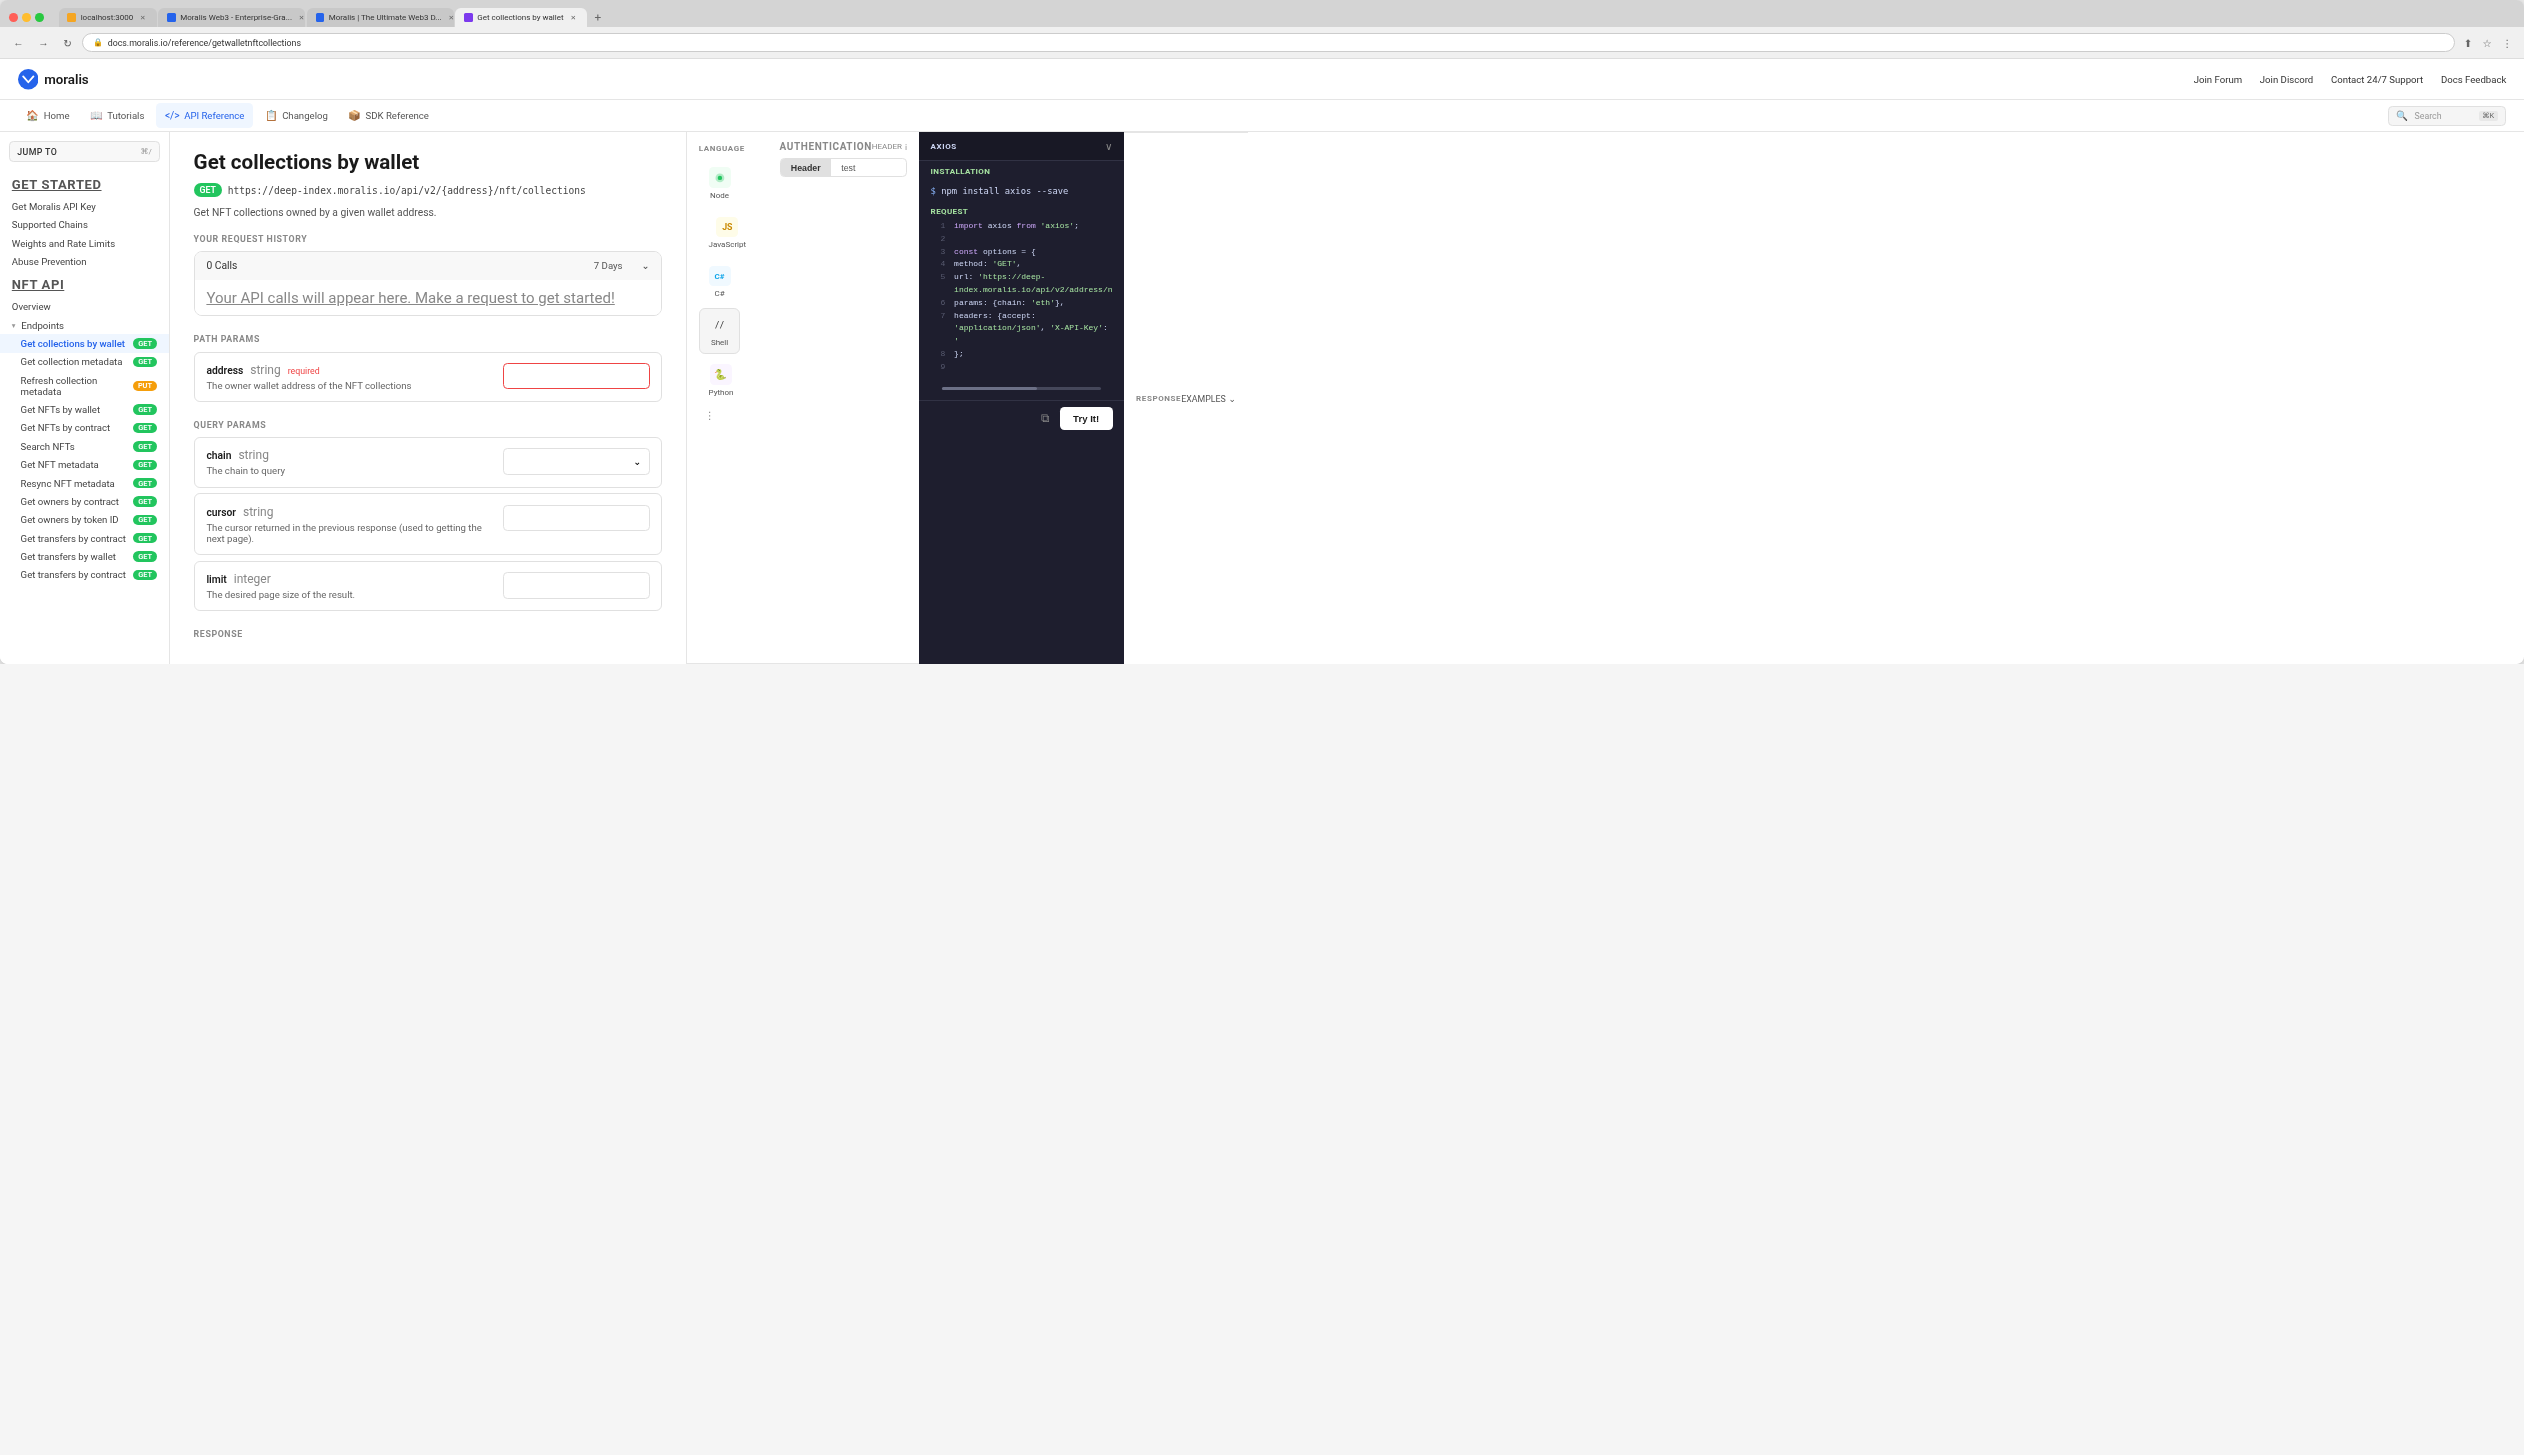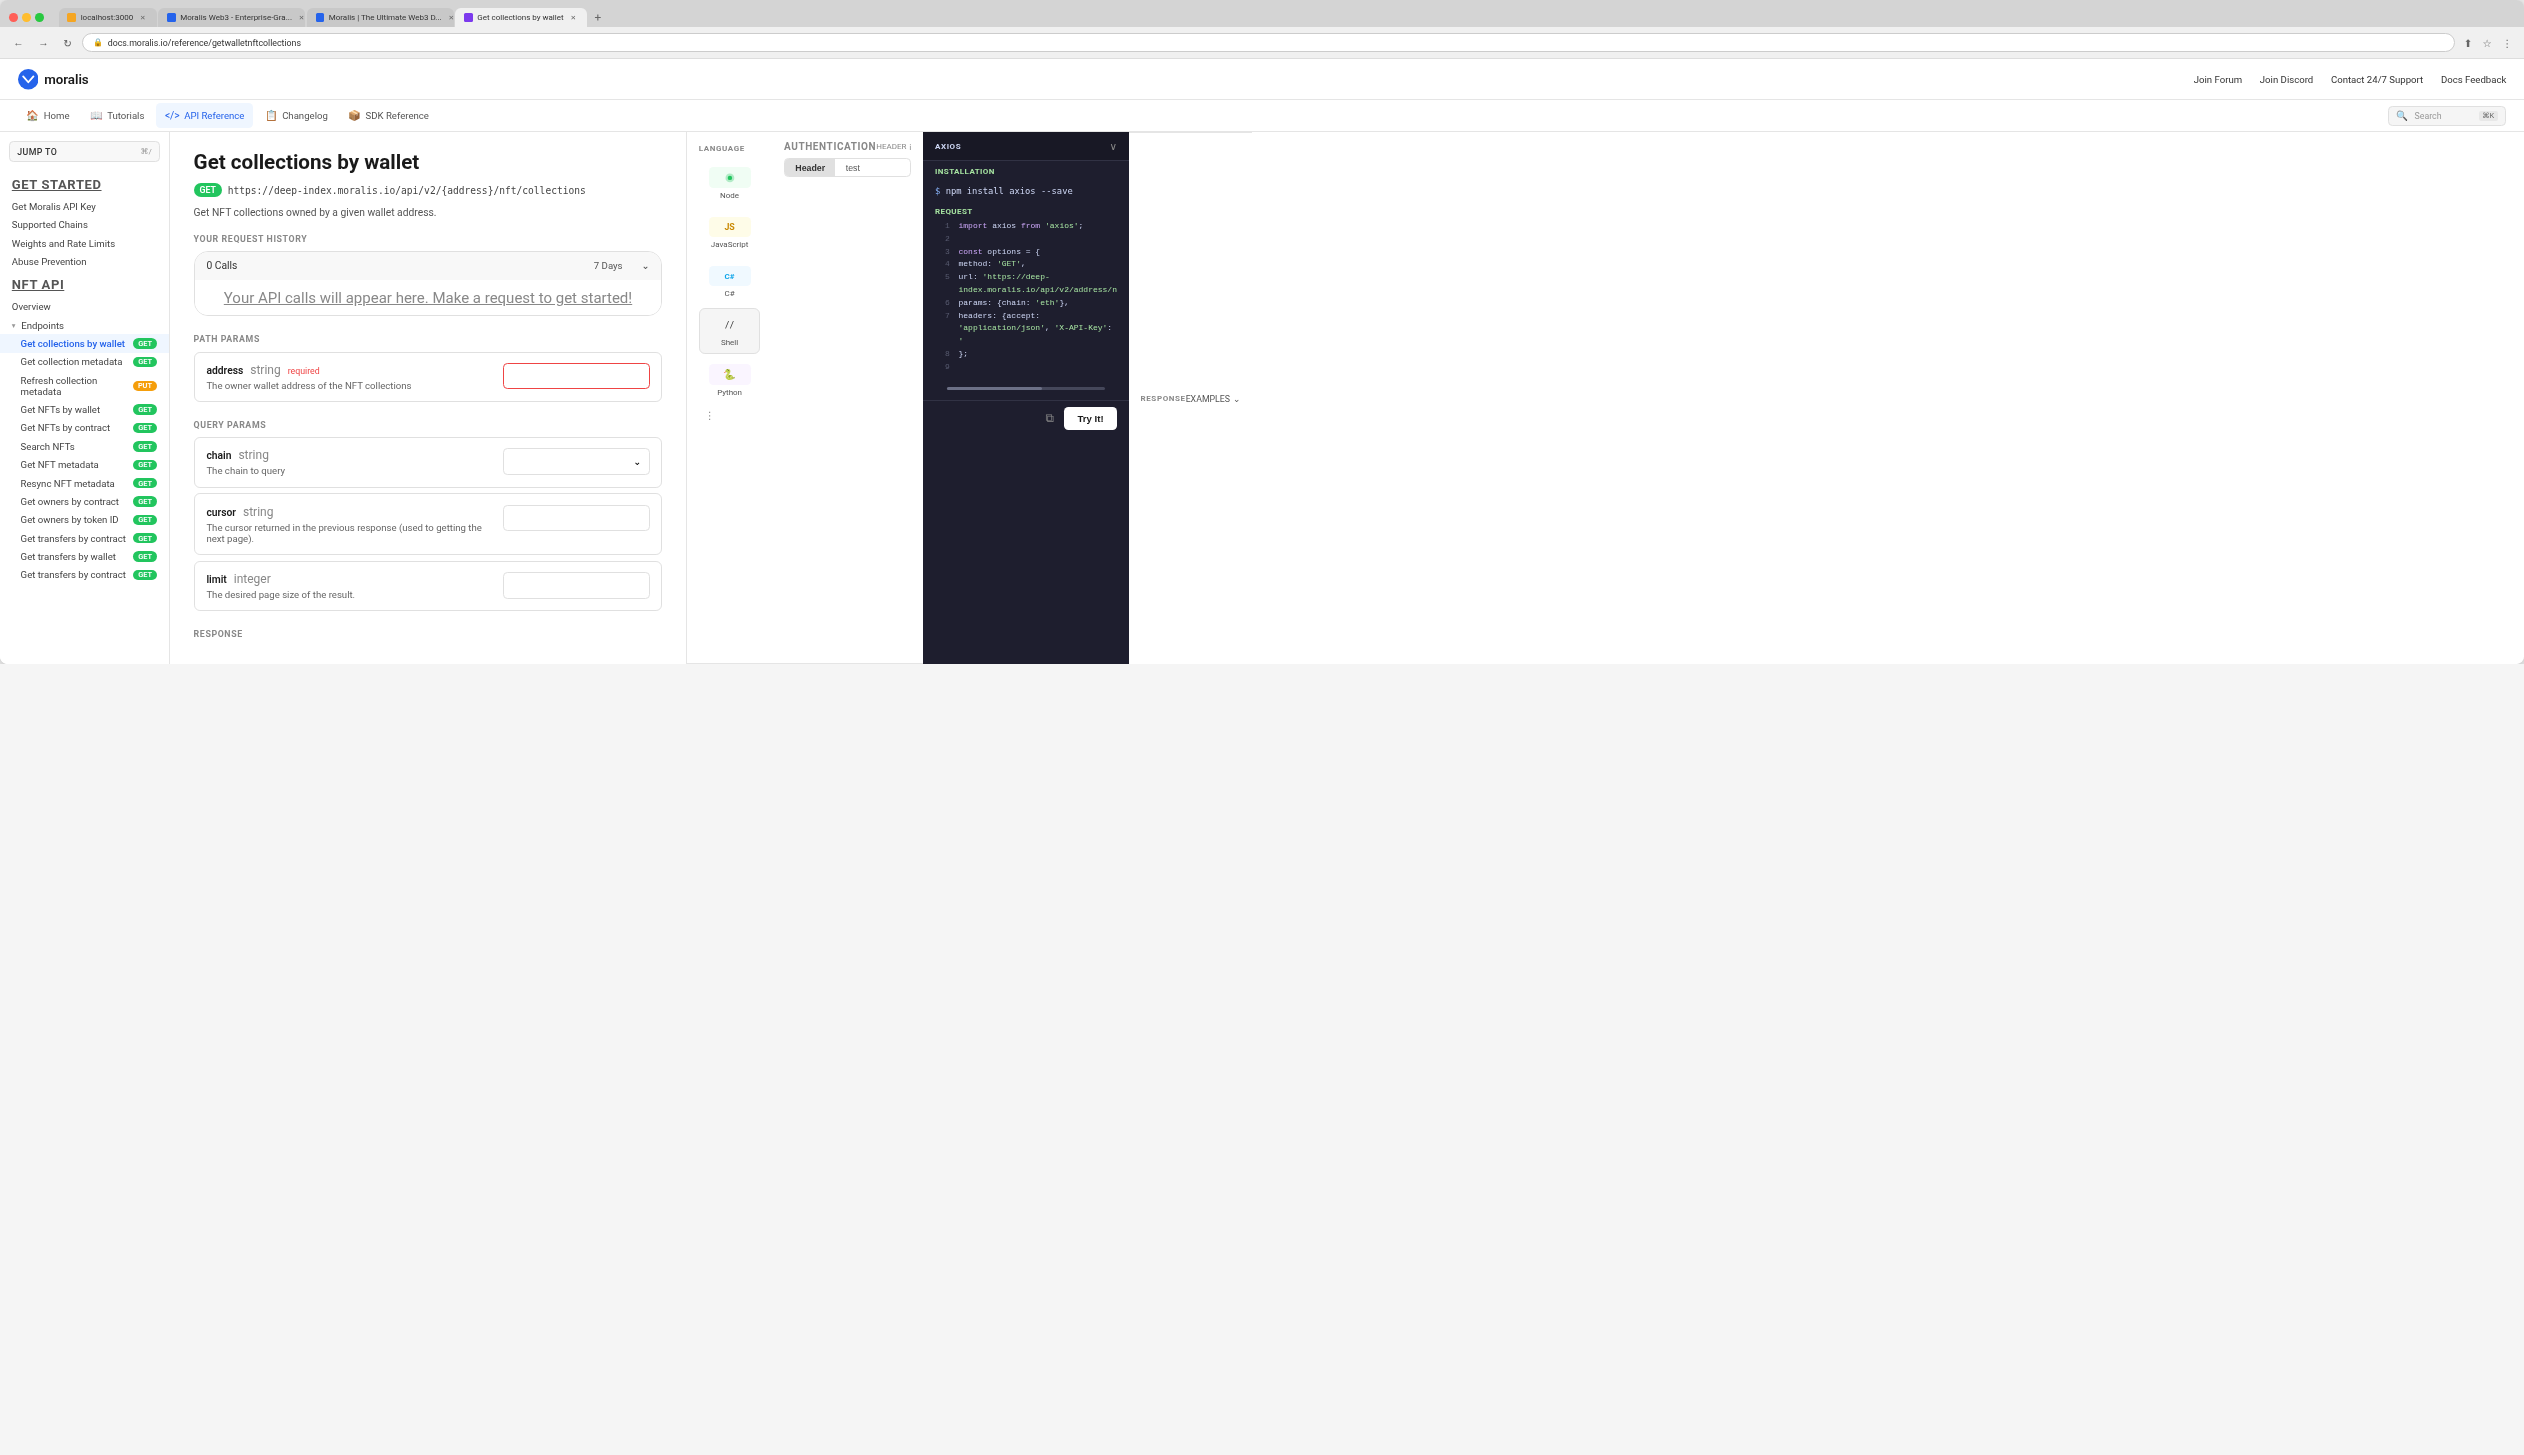--- a/index.html
+++ b/index.html
@@ -72,21 +72,21 @@
     .main-content { flex: 1; padding: 17.7px 23.6px; overflow-y: auto; max-width: 516px; }
     .page-title { font-size: 20.6px; font-weight: 700; color: #1a1a1a; margin-bottom: 8.8px; }
     .endpoint-badge { display: inline-flex; align-items: center; gap: 5.9px; margin-bottom: 8.8px; }
     .endpoint-badge .badge { font-size: 8.8px; padding: 2.2px 5.9px; }
     .endpoint-url { font-size: 9.6px; color: #444; font-family: monospace; }
     .endpoint-desc { font-size: 10.3px; color: #555; margin-bottom: 14.7px; }
 
     .section-title { font-size: 8.8px; font-weight: 700; color: #888; letter-spacing: 0.6px; text-transform: uppercase; margin-bottom: 7.4px; }
 
     
-    .request-history { border: 0.7px solid #e0e0e0; border-radius: 14px; margin-bottom: 17.7px; overflow: hidden; text-align: center; }
+    .request-history { border: 0.7px solid #e0e0e0; border-radius: 8px; margin-bottom: 17.7px; overflow: hidden; }
     .history-header { background: #f8f8f8; padding: 7.4px 11.8px; display: flex; align-items: center; justify-content: space-between; }
     .history-calls { font-size: 10.3px; color: #333; }
     .history-period { display: flex; align-items: center; gap: 19px; font-size: 9.6px; color: #555; }
     .history-msg { padding: 8.8px 11.8px; font-size: 15px; color: #888; background: white; text-decoration: underline; }
 
     
     .params-section { margin-bottom: 17.7px; }
     .param-card { border: 0.7px solid #e0e0e0; border-radius: 5.9px; padding: 10.3px 11.8px; margin-bottom: 5.9px; display: flex; align-items: flex-start; justify-content: space-between; gap: 11.8px; }
     .param-info { flex: 1; }
     .param-name { font-size: 10.3px; font-weight: 600; color: #1a1a1a; }
@@ -98,21 +98,21 @@
     .param-select { width: 147px; height: 26.5px; border: 0.7px solid #e0e0e0; border-radius: 4.4px; padding: 0 7.4px; font-size: 9.6px; flex-shrink: 0; background: white; cursor: pointer; display: flex; align-items: center; justify-content: space-between; }
 
     
     .right-panel { width: 280px; border-left: 0.7px solid #e5e5e5; background: #701a75; flex-shrink: 0; display: flex; flex-direction: row; }
 
     .language-panel { padding: 11.8px; background: white; border-bottom: 0.7px solid #e5e5e5; }
     .language-title { font-size: 8px; font-weight: 700; color: #888; letter-spacing: 0.6px; text-transform: uppercase; margin-bottom: 7.4px; }
     .language-options { display: flex; gap: 2.9px; align-items: center; flex-wrap: wrap; }
     .lang-btn { display: flex; flex-direction: column; align-items: center; gap: 2.9px; padding: 5.9px 8.8px; border-radius: 5.9px; cursor: pointer; border: 0.7px solid transparent; }
     .lang-btn.active { border-color: #e0e0e0; background: #f5f5f5; }
-    .lang-icon { width: 42px; height: 20.6px; border-radius: 4.4px; display: flex; align-items: center; justify-content: center; font-size: 10.3px; }
+    .lang-icon { width: 22px; height: 20.6px; border-radius: 4.4px; display: flex; align-items: center; justify-content: center; font-size: 10.3px; }
     .lang-icon-node { background: #f0fdf4; color: #22c55e; }
     .lang-icon-js { background: #fefce8; color: #ca8a04; }
     .lang-icon-csharp { background: #f0f9ff; color: #0ea5e9; }
     .lang-icon-shell { background: #f5f5f5; color: #333; }
     .lang-icon-python { background: #faf5ff; color: #7c3aed; }
     .lang-label { font-size: 8px; color: #555; }
     .lang-more { padding: 2.9px; color: #888; cursor: pointer; margin-left: 2.9px; }
 
     .auth-panel { padding: 8.8px 11.8px; background: white; border-bottom: 0.7px solid #e5e5e5; }
     .auth-header { display: flex; align-items: center; justify-content: space-between; margin-bottom: 5.9px; }

